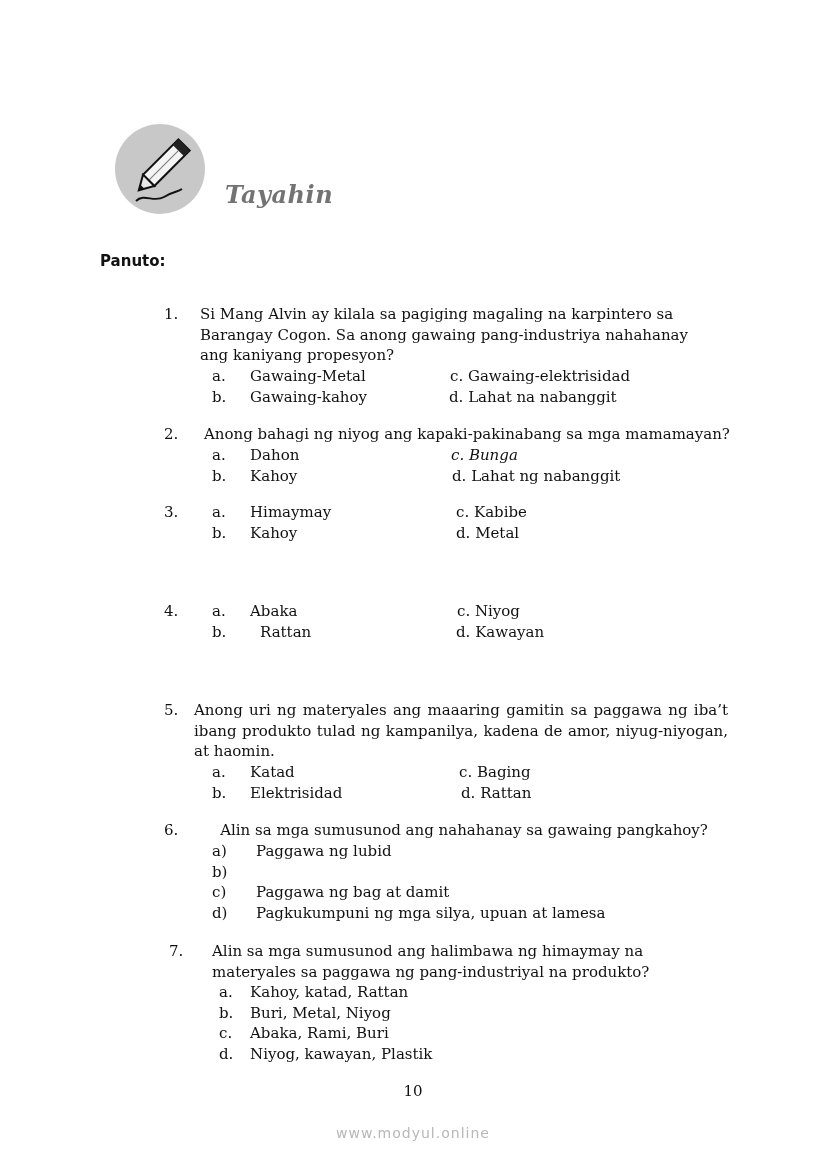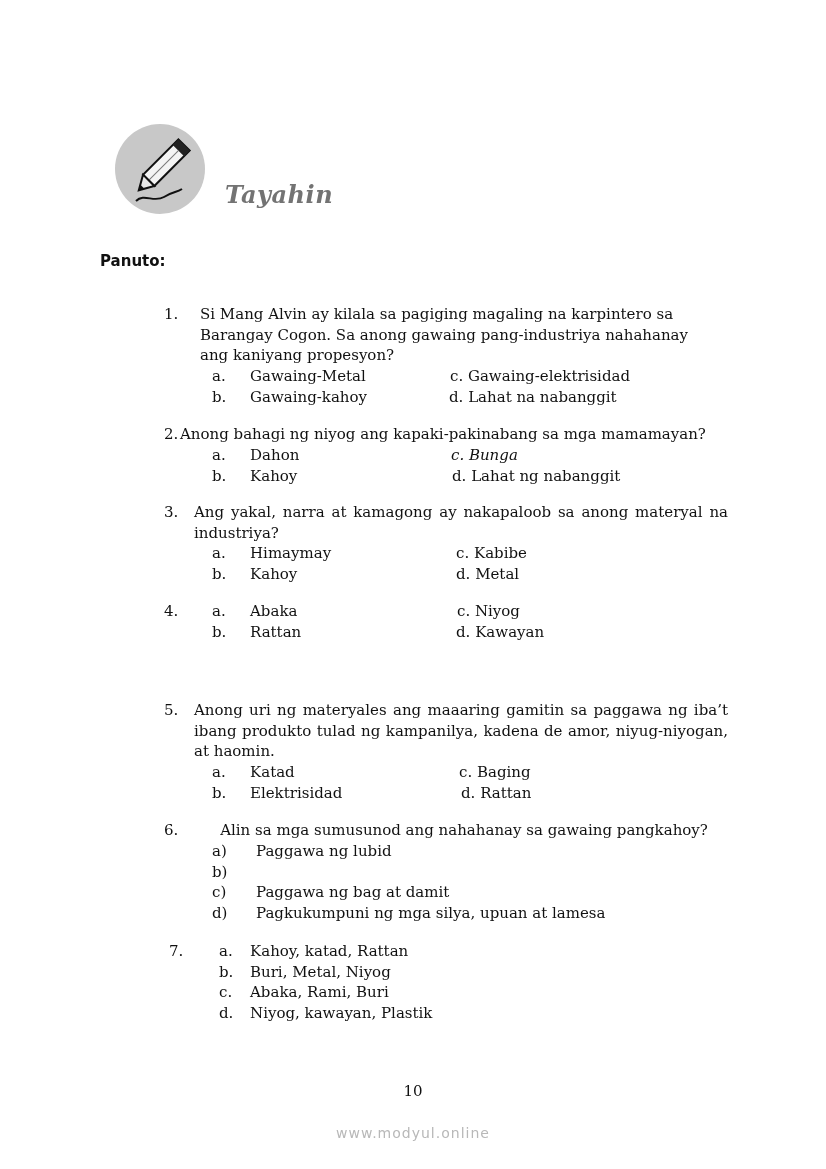--- a/index.html
+++ b/index.html
@@ -49,45 +49,44 @@
   <div class="opts" style="height:42px;">
     <div class="opt" style="left:48px; top:0;"><span class="l">a.</span><span style="margin-left:38px">Gawaing-Metal</span></div>
     <div class="opt" style="left:48px; top:21px;"><span class="l">b.</span><span style="margin-left:38px">Gawaing-kahoy</span></div>
     <div class="opt" style="left:286px; top:0;">c. Gawaing-elektrisidad</div>
     <div class="opt" style="left:285px; top:21px;">d. Lahat na nabanggit</div>
   </div>
 </div>
 
 <div class="q" style="left:164px; top:424px; width:564px;">
   <span class="num">2.</span>
-  <span class="stem" style="margin-left:16px; text-align:left; white-space:nowrap;">Anong bahagi ng niyog ang kapaki-pakinabang sa mga mamamayan?</span>
+  <span class="stem" style="margin-left:40px; text-align:left; white-space:nowrap;">Anong bahagi ng niyog ang kapaki-pakinabang sa mga mamamayan?</span>
   <div class="opts" style="height:42px;">
     <div class="opt" style="left:48px; top:0;"><span class="l">a.</span><span style="margin-left:38px">Dahon</span></div>
     <div class="opt" style="left:48px; top:21px;"><span class="l">b.</span><span style="margin-left:38px">Kahoy</span></div>
     <div class="opt" style="left:287px; top:0;font-style:italic;">c. Bunga</div>
     <div class="opt" style="left:288px; top:21px;">d. Lahat ng nabanggit</div>
   </div>
 </div>
 
 <div class="q" style="left:164px; top:502px; width:564px;">
   <span class="num">3.</span>
-  <span class="stem" style="margin-left:30px;">Ang yakal, narra at kamagong ay nakapaloob sa anong materyal na industriya?</span>
   <div class="opts" style="height:42px;">
     <div class="opt" style="left:48px; top:0;"><span class="l">a.</span><span style="margin-left:38px">Himaymay</span></div>
     <div class="opt" style="left:48px; top:21px;"><span class="l">b.</span><span style="margin-left:38px">Kahoy</span></div>
     <div class="opt" style="left:292px; top:0;">c. Kabibe</div>
     <div class="opt" style="left:292px; top:21px;">d. Metal</div>
   </div>
 </div>
 
 <div class="q" style="left:164px; top:601px; width:564px;">
   <span class="num">4.</span>
   <div class="opts" style="height:42px;">
     <div class="opt" style="left:48px; top:0;"><span class="l">a.</span><span style="margin-left:38px">Abaka</span></div>
-    <div class="opt" style="left:48px; top:21px;"><span class="l">b.</span><span style="margin-left:38px">Rattan</span></div>
+    <div class="opt" style="left:48px; top:21px;"><span class="l">b.</span><span style="margin-left:48px">Rattan</span></div>
     <div class="opt" style="left:293px; top:0;">c. Niyog</div>
     <div class="opt" style="left:292px; top:21px;">d. Kawayan</div>
   </div>
 </div>
 
 <div class="q" style="left:164px; top:700px; width:564px;">
   <span class="num">5.</span>
   <span class="stem" style="margin-left:30px;">Anong uri ng materyales ang maaaring gamitin sa paggawa ng iba’t ibang produkto tulad ng kampanilya, kadena de amor, niyug-niyogan, at haomin.</span>
   <div class="opts" style="height:42px;">
     <div class="opt" style="left:48px; top:0;"><span class="l">a.</span><span style="margin-left:38px">Katad</span></div>
@@ -103,20 +102,21 @@
   <div class="opts" style="height:84px;">
     <div class="opt" style="left:48px; top:0;"><span class="l">a)</span><span style="margin-left:44px">Paggawa ng lubid</span></div>
     <div class="opt" style="left:48px; top:21px;"><span class="l">b)</span></div>
     <div class="opt" style="left:48px; top:41px;"><span class="l">c)</span><span style="margin-left:44px">Paggawa ng bag at damit</span></div>
     <div class="opt" style="left:48px; top:62px;"><span class="l">d)</span><span style="margin-left:44px">Pagkukumpuni ng mga silya, upuan at lamesa</span></div>
   </div>
 </div>
 
 <div class="q" style="left:169px; top:941px; width:559px;">
   <span class="num">7.</span>
+  <span class="stem" style="margin-left:43px; text-align:left;">Alin sa mga sumusunod ang halimbawa ng himaymay na materyales sa paggawa ng pang-industriyal na produkto?</span>
   <div class="opts" style="height:84px;">
     <div class="opt" style="left:50px; top:0;"><span class="l">a.</span><span style="margin-left:31px">Kahoy, katad, Rattan</span></div>
     <div class="opt" style="left:50px; top:21px;"><span class="l">b.</span><span style="margin-left:31px">Buri, Metal, Niyog</span></div>
     <div class="opt" style="left:50px; top:41px;"><span class="l">c.</span><span style="margin-left:31px">Abaka, Rami, Buri</span></div>
     <div class="opt" style="left:50px; top:62px;"><span class="l">d.</span><span style="margin-left:31px">Niyog, kawayan, Plastik</span></div>
   </div>
 </div>
 
 <div class="footer-page">10</div>
 <div class="watermark">www.modyul.online</div>

